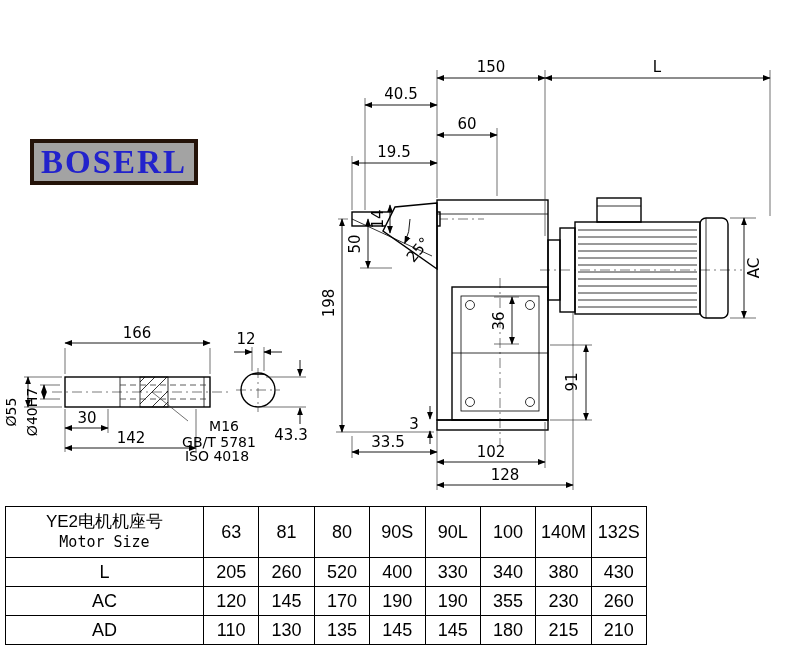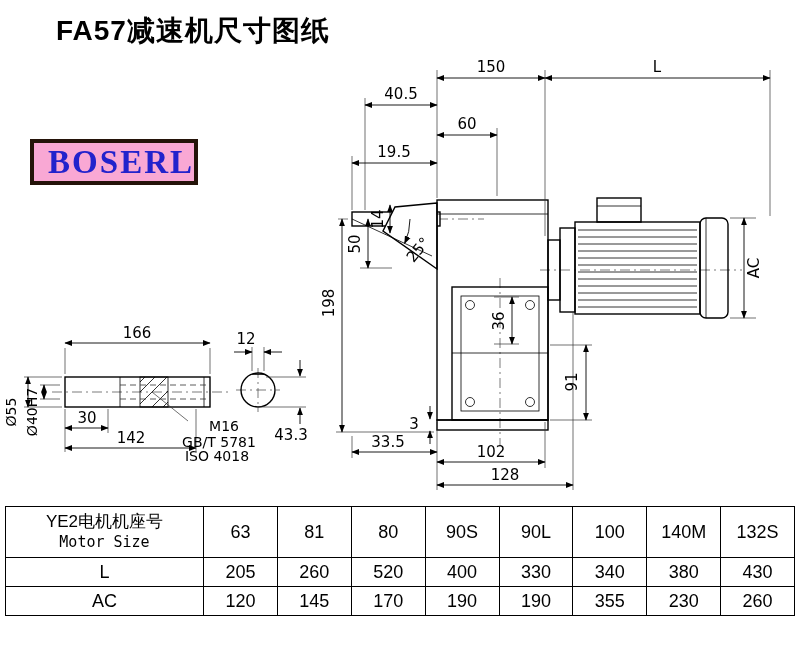--- a/index.html
+++ b/index.html
@@ -1,46 +1,45 @@
 <!DOCTYPE html>
 <html><head>
 <meta charset="utf-8">
 <style>
   html,body{margin:0;padding:0;background:#fff;}
   .page{position:relative;width:800px;height:646px;background:#fff;overflow:hidden;
         font-family:"Liberation Sans",sans-serif;color:#000;}
   .title{position:absolute;left:56px;top:12px;font-size:28px;font-weight:bold;
          letter-spacing:1px;white-space:nowrap;}
   .logo{position:absolute;left:30px;top:139px;width:160px;height:38px;
-        border:4px solid #241309;background:#f9a8d4;display:flex;align-items:center;justify-content:flex-end;}
+        border:4px solid #241309;background:#a3a3a3;display:flex;align-items:center;justify-content:center;}
   .logo-text{font-family:"Liberation Serif",serif;font-weight:bold;font-size:33px;
              color:#2222cc;letter-spacing:2px;line-height:1;}
   svg.drawing{position:absolute;left:0;top:0;}
   .obj{stroke:#000;stroke-width:1.4;fill:none;}
   .objf{stroke:#000;stroke-width:1.4;fill:#fff;}
   .obj2{stroke:#000;stroke-width:0.8;fill:none;}
   .dim{stroke:#000;stroke-width:0.9;fill:none;}
   .ext{stroke:#333;stroke-width:0.7;fill:none;}
   .cl{stroke:#444;stroke-width:0.7;fill:none;stroke-dasharray:10 4 2 4;}
   .dash{stroke:#333;stroke-width:0.8;fill:none;stroke-dasharray:6 4;}
   text.dt{font-family:"DejaVu Sans",sans-serif;font-size:15px;fill:#000;}
   text.dts{font-family:"DejaVu Sans",sans-serif;font-size:14px;fill:#000;}
-  .dim-table{position:absolute;left:5px;top:506px;width:790px;border-collapse:collapse;table-layout:fixed;}
+  .dim-table{position:absolute;left:5px;top:506px;width:642px;border-collapse:collapse;table-layout:fixed;}
   .dim-table td{border:1.5px solid #000;text-align:center;vertical-align:middle;
                 font-size:18px;padding:0;height:28px;}
   .dim-table td.hd{height:50px;}
   .hd-line1{font-size:17px;line-height:1.3;}
   .hd-line2{font-family:"DejaVu Sans Mono",monospace;font-size:15px;line-height:1.3;}
 </style>
 </head>
 <body>
 
 <div class="page">
 
-  <div class="title">FA57减速机尺寸图纸</div>
 
   <div class="logo">
     <span class="logo-text">BOSERL</span>
   </div>
 
   <svg class="drawing" width="800" height="500" viewBox="0 0 800 500">
     <defs>
       <marker id="arr" viewBox="0 0 10 10" refX="9.2" refY="5" markerWidth="9" markerHeight="9" orient="auto-start-reverse">
         <path d="M0,1.2 L10,5 L0,8.8 z" fill="#000"></path>
       </marker>
@@ -245,16 +244,27 @@
       <td>AC</td>
       <td>120</td>
       <td>145</td>
       <td>170</td>
       <td>190</td>
       <td>190</td>
       <td>355</td>
       <td>230</td>
       <td>260</td>
     </tr>
+    <tr>
+      <td>AD</td>
+      <td>110</td>
+      <td>130</td>
+      <td>135</td>
+      <td>145</td>
+      <td>145</td>
+      <td>180</td>
+      <td>215</td>
+      <td>210</td>
+    </tr>
   </tbody>
     </table>
 
 </div>
 
 </body></html>

